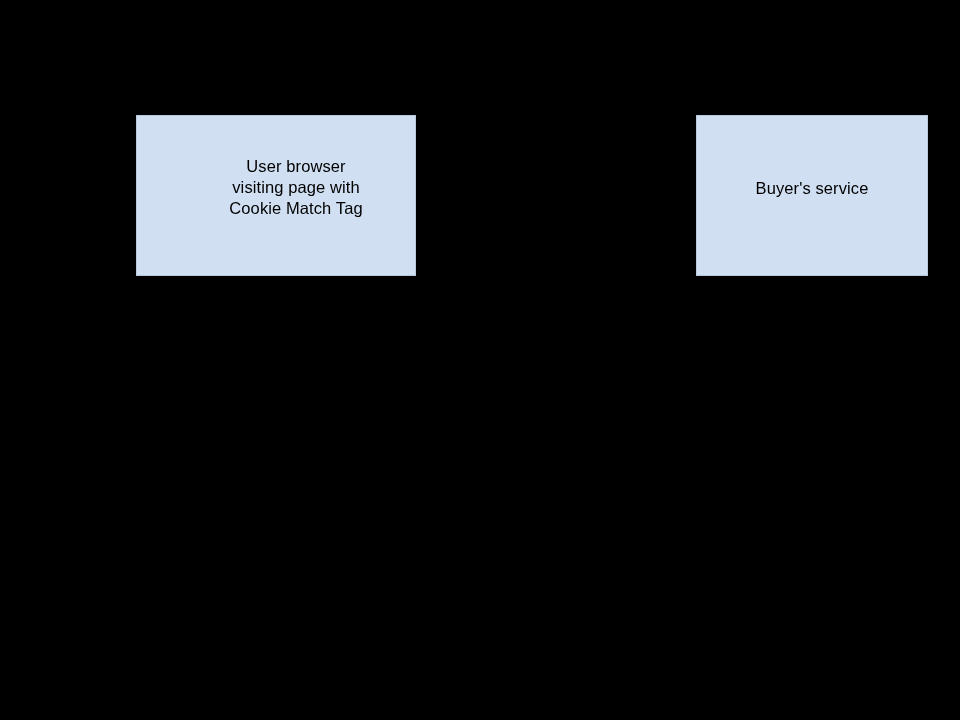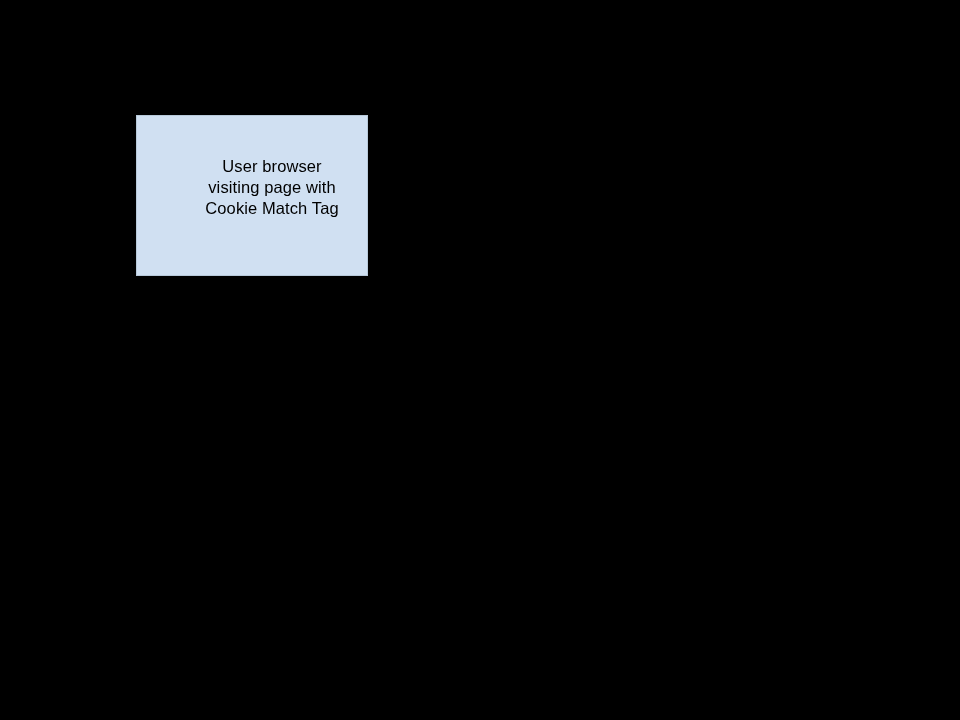--- a/index.html
+++ b/index.html
@@ -35,21 +35,21 @@
     text-align: center;
     white-space: pre-line;
     letter-spacing: 0.1px;
     font-weight: 400;
   }
 
   
   #node-user-browser {
     left: 136px;
     top: 115px;
-    width: 232px;
+    width: 280px;
     height: 161px;
     padding-left: 40px;
   }
   #node-user-browser .node-label { padding-top: 40px; }
 
   
   #node-buyers-service {
     left: 696px;
     top: 115px;
     width: 232px;
@@ -70,15 +70,18 @@
 <body>
 
 <div id="canvas">
 
   <div class="node" id="node-user-browser">
     <div class="node-label">User browser
 visiting page with
 Cookie Match Tag</div>
   </div>
 
+  <div class="node" id="node-buyers-service">
+    <div class="node-label">Buyer's service</div>
+  </div>
 
 
 </div>
 
 </body></html>

